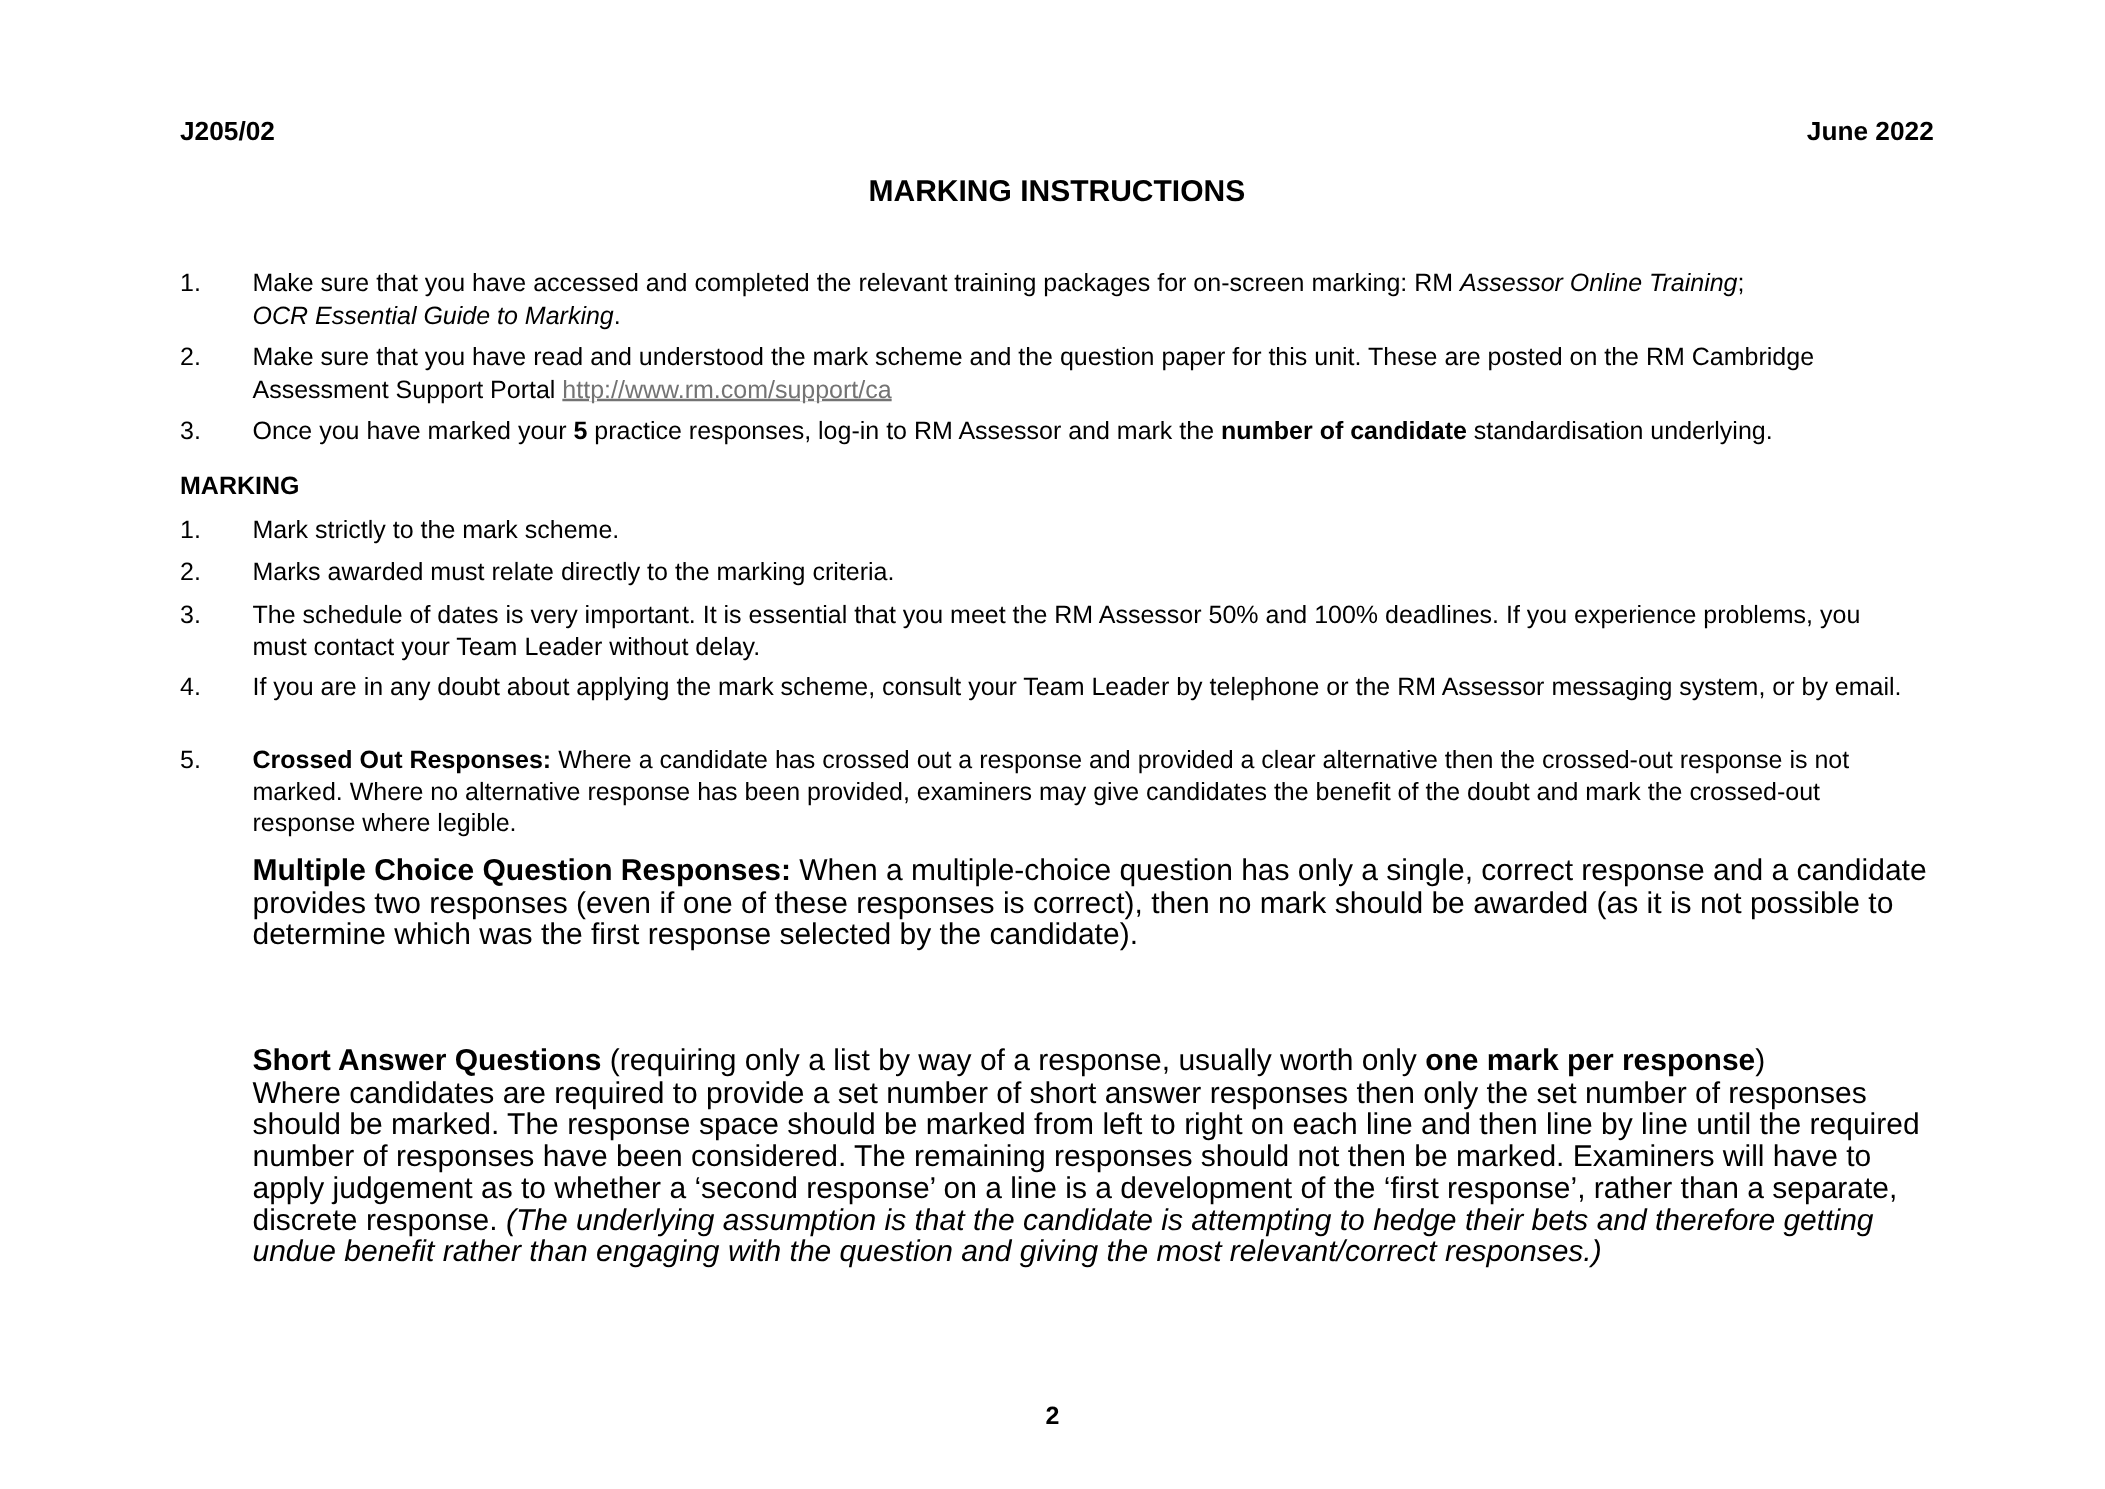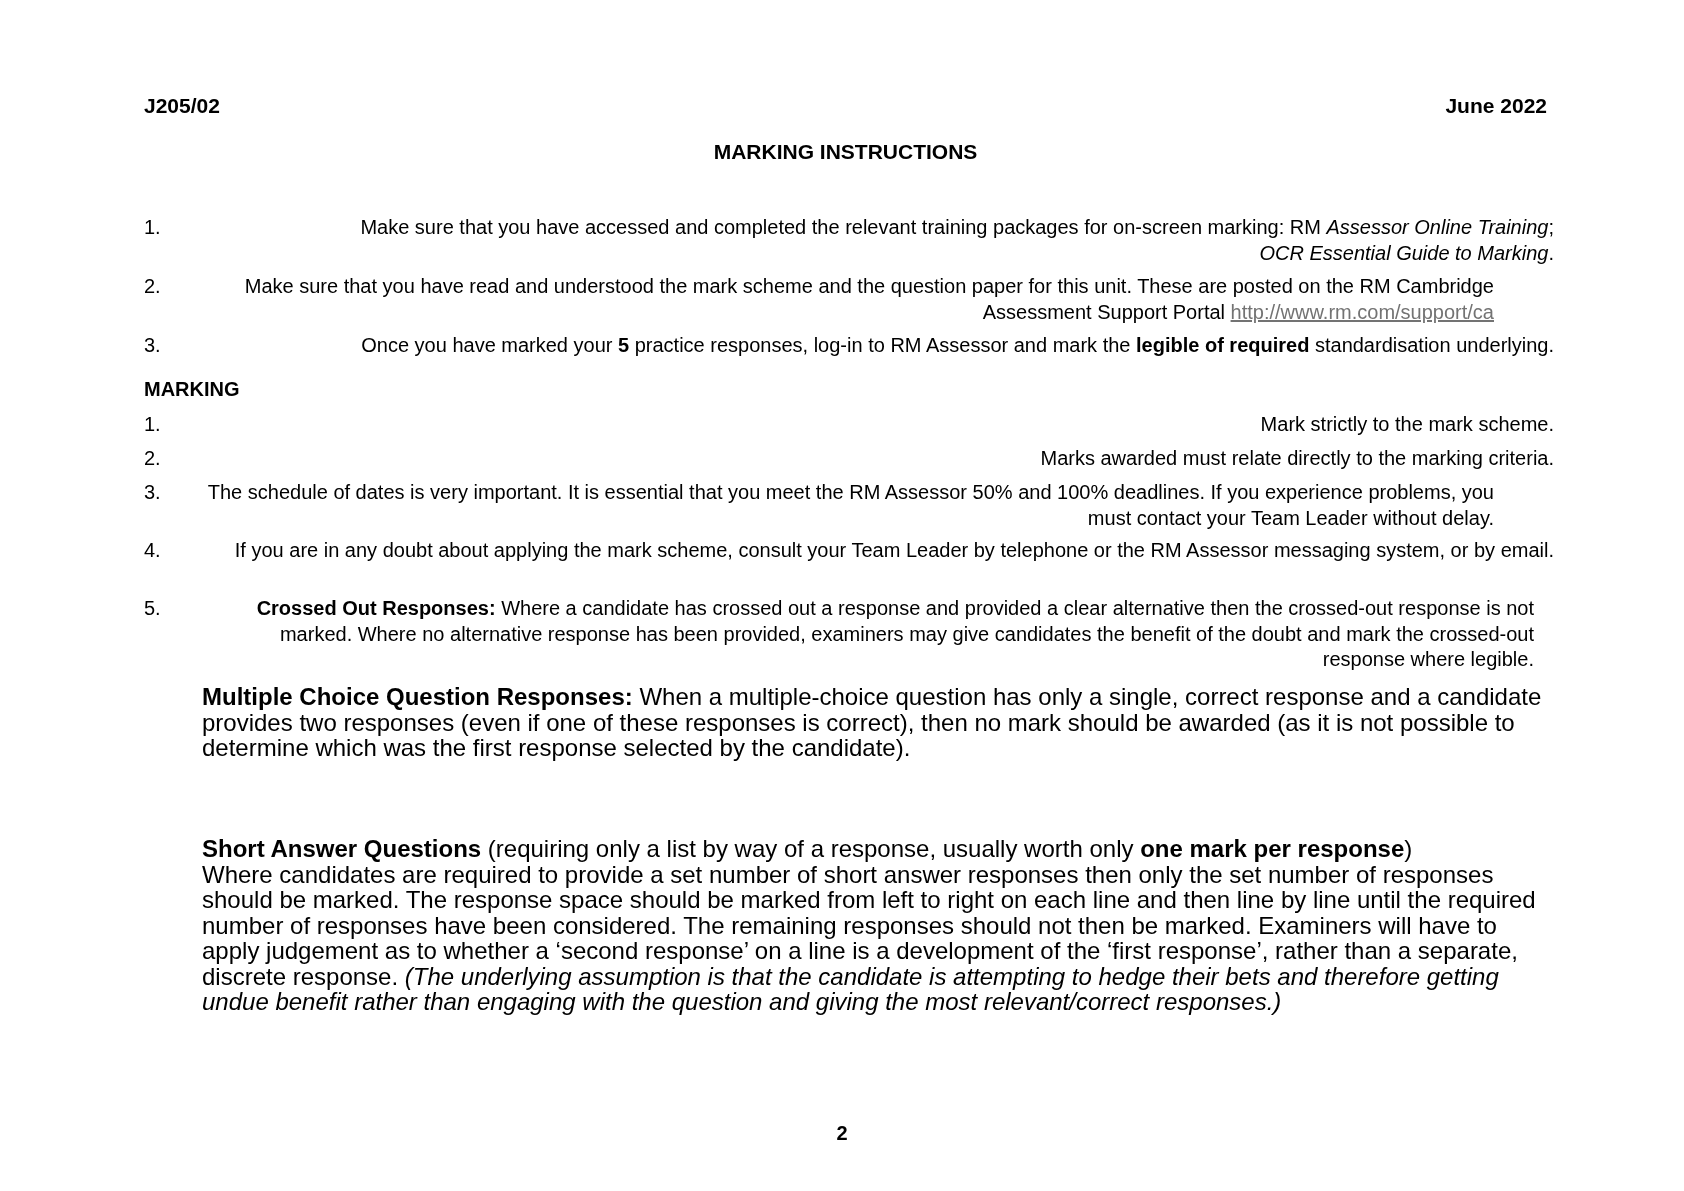--- a/index.html
+++ b/index.html
@@ -6,25 +6,25 @@
     body {
       width: 1684px; height: 1191px; position: relative; overflow: hidden;
       font-family: "Liberation Sans", sans-serif; color: #000;
       font-size: 20px;
     }
     .page { position: absolute; left: 0; top: 0; width: 1684px; height: 1191px; margin-top: 20px; }
     .header { position: absolute; top: 74px; left: 144px; width: 1403px; height: 28px; font-weight: bold; font-size: 21px; }
     .header .left { position: absolute; left: 0; top: 0; }
     .header .center { position: absolute; left: 0; right: 0; top: 0; text-align: center; }
     .header .right { position: absolute; right: 0; top: 0; }
-    .title { position: absolute; top: 120px; left: 144px; width: 1403px; text-align: center; font-weight: bold; font-size: 21px; }
+    .title { position: absolute; top: 120px; left: 144px; width: 1403px; text-align: center; font-weight: bold; font-size: 24px; }
     .section-heading { position: absolute; left: 144px; font-weight: bold; font-size: 20px; }
     .item { position: absolute; left: 144px; width: 1410px; line-height: 25.5px; font-size: 20px; }
     .item .num { position: absolute; left: 0; top: 0; }
-    .item .txt { margin-left: 58px; display: block; text-align: right; }
+    .item .txt { margin-left: 58px; display: block; }
     .para { position: absolute; left: 202px; width: 1350px; line-height: 25.5px; font-size: 24px; }
     b { font-weight: bold; }
     i { font-style: italic; }
     a.link { color: #737373; text-decoration: underline; }
     .page-number { position: absolute; top: 1102px; left: 0; width: 1684px; text-align: center; font-weight: bold; font-size: 20px; }
   </style>
 </head>
 <body>
 
 <div class="page">
@@ -42,21 +42,21 @@
     <span class="txt"><span>Make sure that you have accessed and completed the relevant training packages for on-screen marking:  RM </span><i>Assessor Online Training</i><span>; </span><br><i>OCR Essential Guide to Marking</i><span>.</span></span>
   </div>
 
   <div class="item" style="top:254px;">
     <span class="num">2.</span>
     <span class="txt" style="padding-right:60px;"><span>Make sure that you have read and understood the mark scheme and the question paper for this unit. These are posted on the RM Cambridge Assessment Support Portal </span><a class="link" href="#">http://www.rm.com/support/ca</a></span>
   </div>
 
   <div class="item" style="top:313px;">
     <span class="num">3.</span>
-    <span class="txt"><span>Once you have marked your </span><b>5</b><span> practice responses, log-in to RM Assessor and mark the </span><b>legible of required</b><span> standardisation underlying.</span></span>
+    <span class="txt"><span>Once you have marked your </span><b>5</b><span> practice responses, log-in to RM Assessor and mark the </span><b>number of candidate</b><span> standardisation underlying.</span></span>
   </div>
 
   <div class="section-heading" style="top:358px;">MARKING</div>
 
   <div class="item" style="top:392px;">
     <span class="num">1.</span>
     <span class="txt">Mark strictly to the mark scheme.</span>
   </div>
 
   <div class="item" style="top:426px;">

